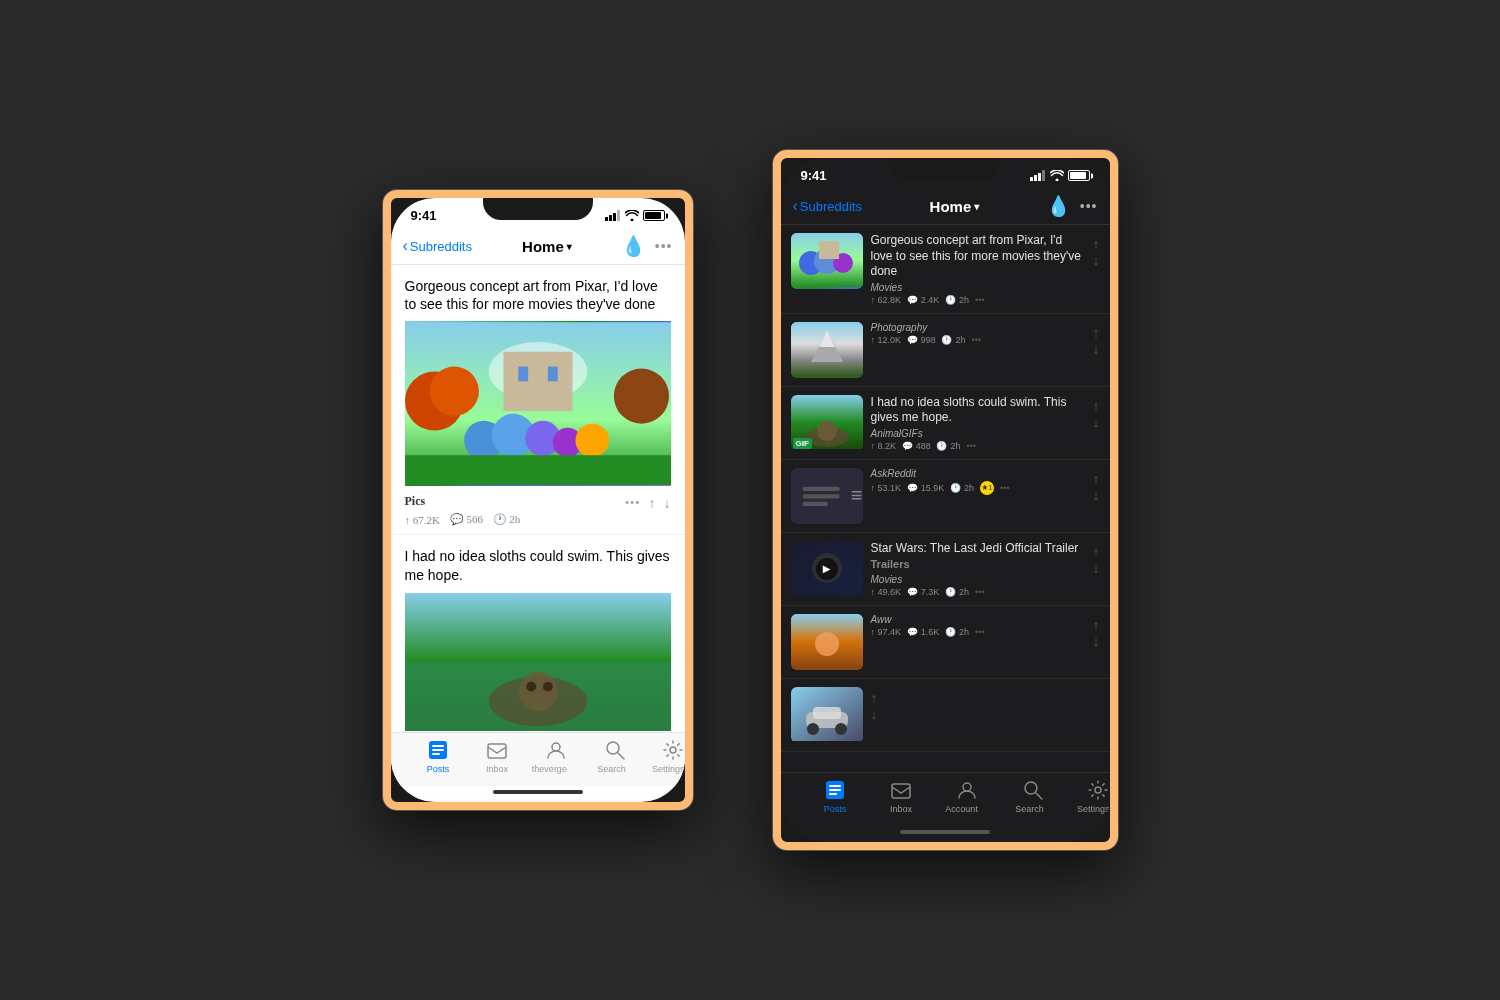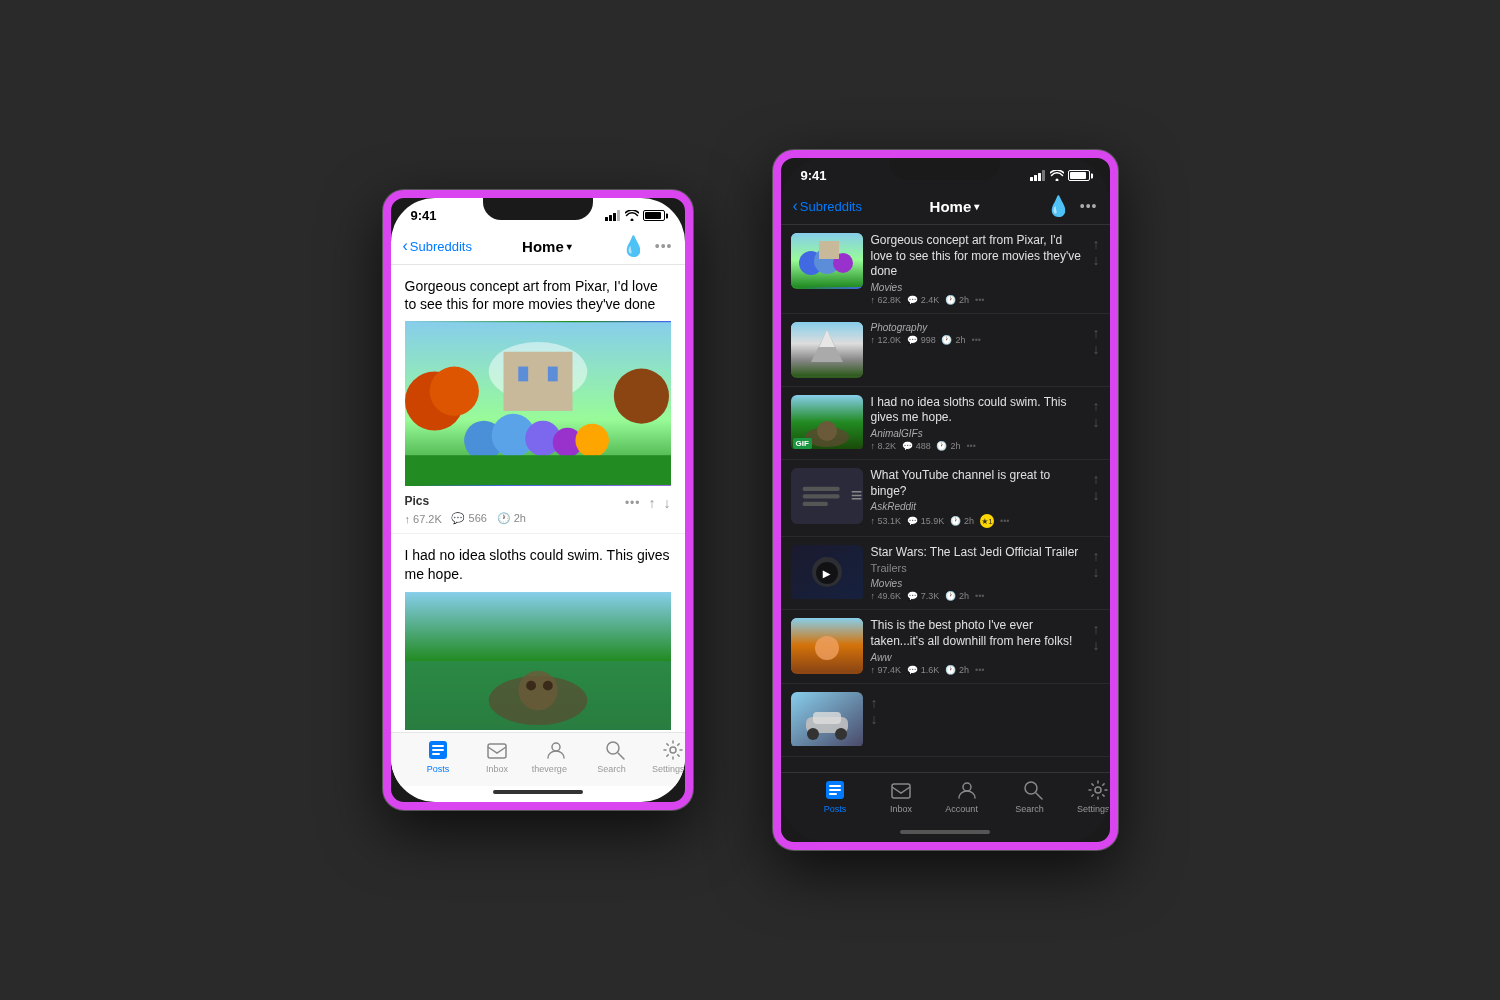--- a/index.html
+++ b/index.html
@@ -13,22 +13,22 @@
       gap: 80px;
       font-family: -apple-system, BlinkMacSystemFont, 'Helvetica Neue', sans-serif;
       overflow: hidden;
     }
 
     
     .phone {
       width: 310px;
       height: 620px;
       background: #1a1a1a;
-      border-radius: 21px;
-      border: 8px solid #d946ef;
+      border-radius: 14px;
+      border: 8px solid #fdba74;
       position: relative;
       box-shadow: 0 0 0 1px #555, 0 20px 60px rgba(0,0,0,0.7);
       overflow: hidden;
     }
     .phone-inner {
       width: 100%;
       height: 100%;
       background: #fff;
       border-radius: 44px;
       overflow: hidden;
@@ -193,20 +193,21 @@
       background: linear-gradient(135deg, #87CEEB 0%, #228B22 40%, #4169E1 60%, #9370DB 100%);
       position: relative;
       display: flex;
       align-items: center;
       justify-content: center;
     }
     .post-meta-bar {
       background: #fff;
       padding: 8px 14px;
       border-bottom: 1px solid #f0f0f0;
+      font-family: Liberation Serif, serif;
     }
     .post-subreddit { font-size: 12px; font-weight: 600; color: #333; margin-bottom: 4px; }
     .post-stats {
       display: flex;
       align-items: center;
       gap: 10px;
       font-size: 11px;
       color: #888;
     }
     .post-stat { display: flex; align-items: center; gap: 3px; }
@@ -334,21 +335,21 @@
     .post-row-title {
       font-size: 12px;
       font-weight: 500;
       color: #e0e0e0;
       line-height: 1.3;
       margin-bottom: 2px;
     }
     .post-row-title .link-tag {
       color: #888;
       font-size: 11px;
-      font-weight: 400;
+      font-weight: 700;
     }
     .post-row-sub {
       font-size: 10px;
       color: #888;
       margin-bottom: 2px;
       font-style: italic;
     }
     .post-row-sub .subreddit-name { color: #aaa; }
     .post-row-stats {
       display: flex;
@@ -695,21 +696,20 @@
       <div class="post-row">
         <div class="post-thumb thumb-youtube">
           <svg width="72" height="54" viewBox="0 0 72 54">
             <rect width="72" height="54" fill="#2a2a3a"></rect>
             <rect x="14" y="16" width="44" height="5" rx="2" fill="#555"></rect>
             <rect x="14" y="25" width="44" height="5" rx="2" fill="#555"></rect>
             <rect x="14" y="34" width="30" height="5" rx="2" fill="#555"></rect>
           </svg>
         </div>
         <div class="post-info">
-          <div class="post-row-title">What YouTube channel is great to binge?</div>
           <div class="post-row-sub"><span class="subreddit-name">AskReddit</span></div>
           <div class="post-row-stats">
             <span class="stat">↑ 53.1K</span>
             <span class="stat">💬 15.9K</span>
             <span class="stat">🕐 2h</span>
             <span class="award-badge">★1</span>
             <span style="color:#555;">•••</span>
           </div>
         </div>
         <div class="vote-col">
@@ -756,21 +756,20 @@
                   <stop offset="0%" stop-color="#87CEEB"></stop>
                   <stop offset="50%" stop-color="#d4730a"></stop>
                   <stop offset="100%" stop-color="#8B4513"></stop>
                 </linearGradient>
               </defs>
             <rect width="72" height="54" fill="url(#ph1)"></rect>
             <circle cx="36" cy="30" r="12" fill="#f0a060" opacity="0.8"></circle>
           </svg>
         </div>
         <div class="post-info">
-          <div class="post-row-title">This is the best photo I've ever taken...it's all downhill from here folks!</div>
           <div class="post-row-sub"><span class="subreddit-name">Aww</span></div>
           <div class="post-row-stats">
             <span class="stat">↑ 97.4K</span>
             <span class="stat">💬 1.6K</span>
             <span class="stat">🕐 2h</span>
             <span style="color:#555;">•••</span>
           </div>
         </div>
         <div class="vote-col">
           <span class="vote-arrow">↑</span>

